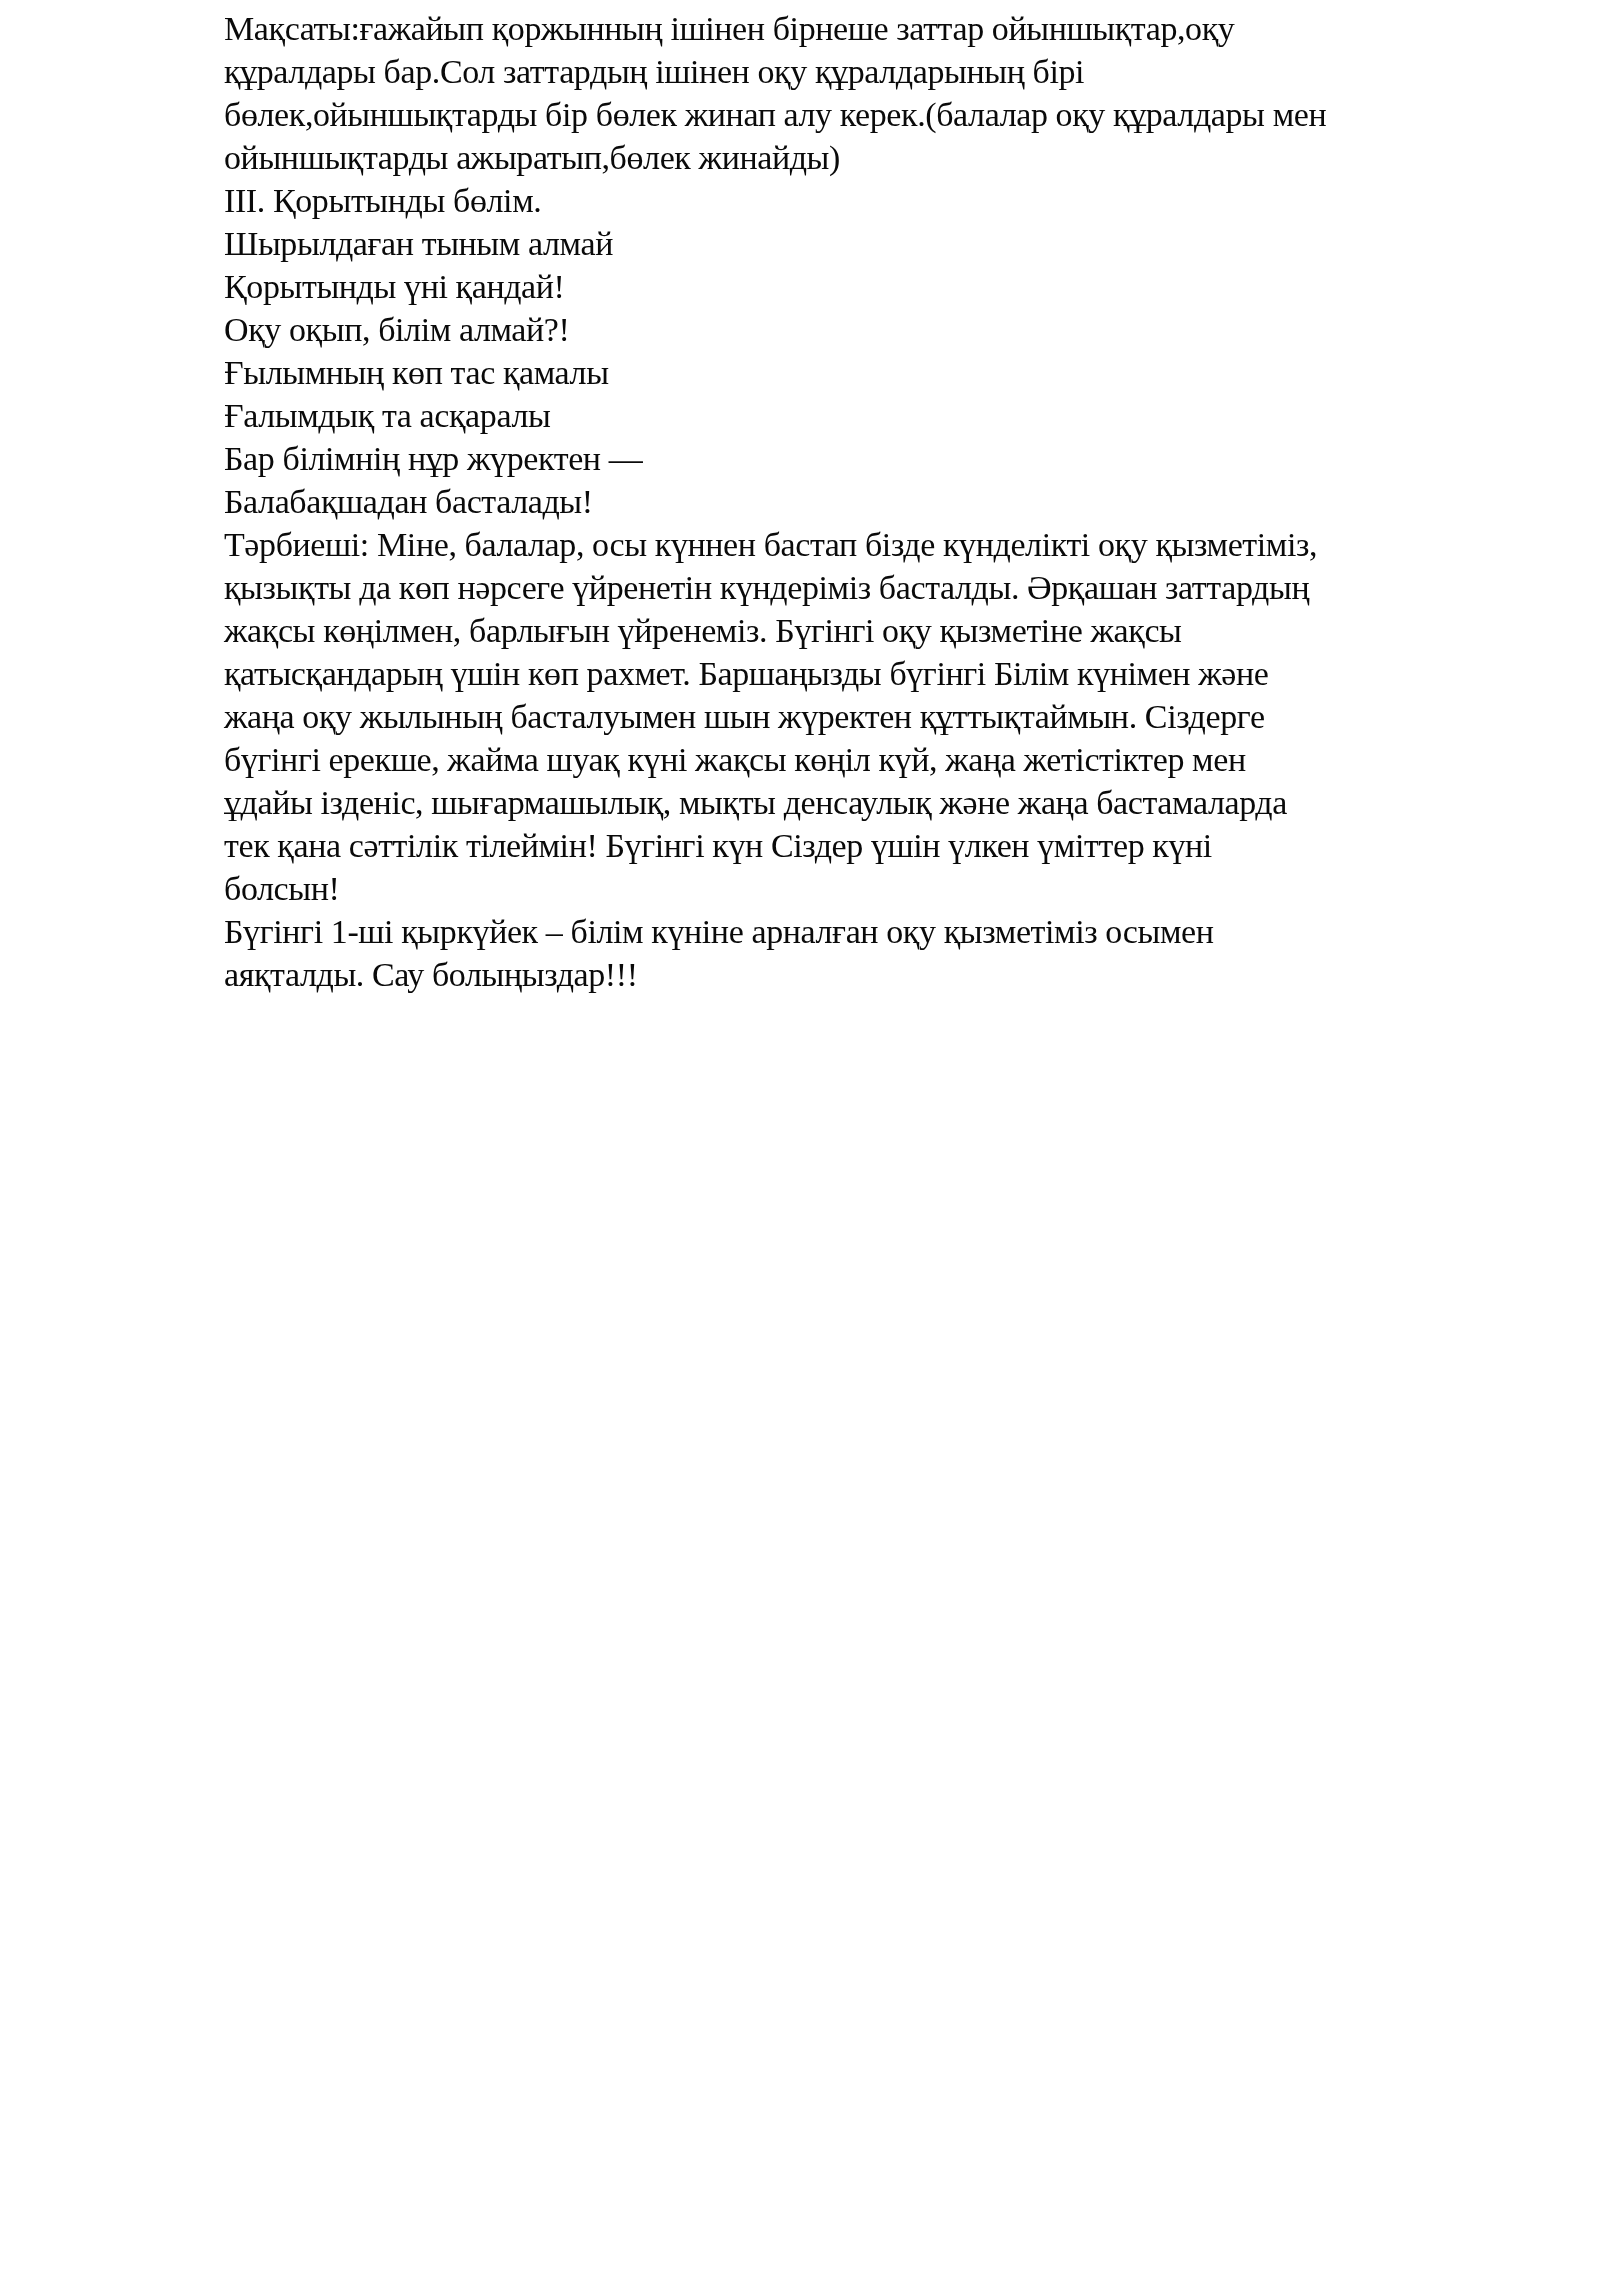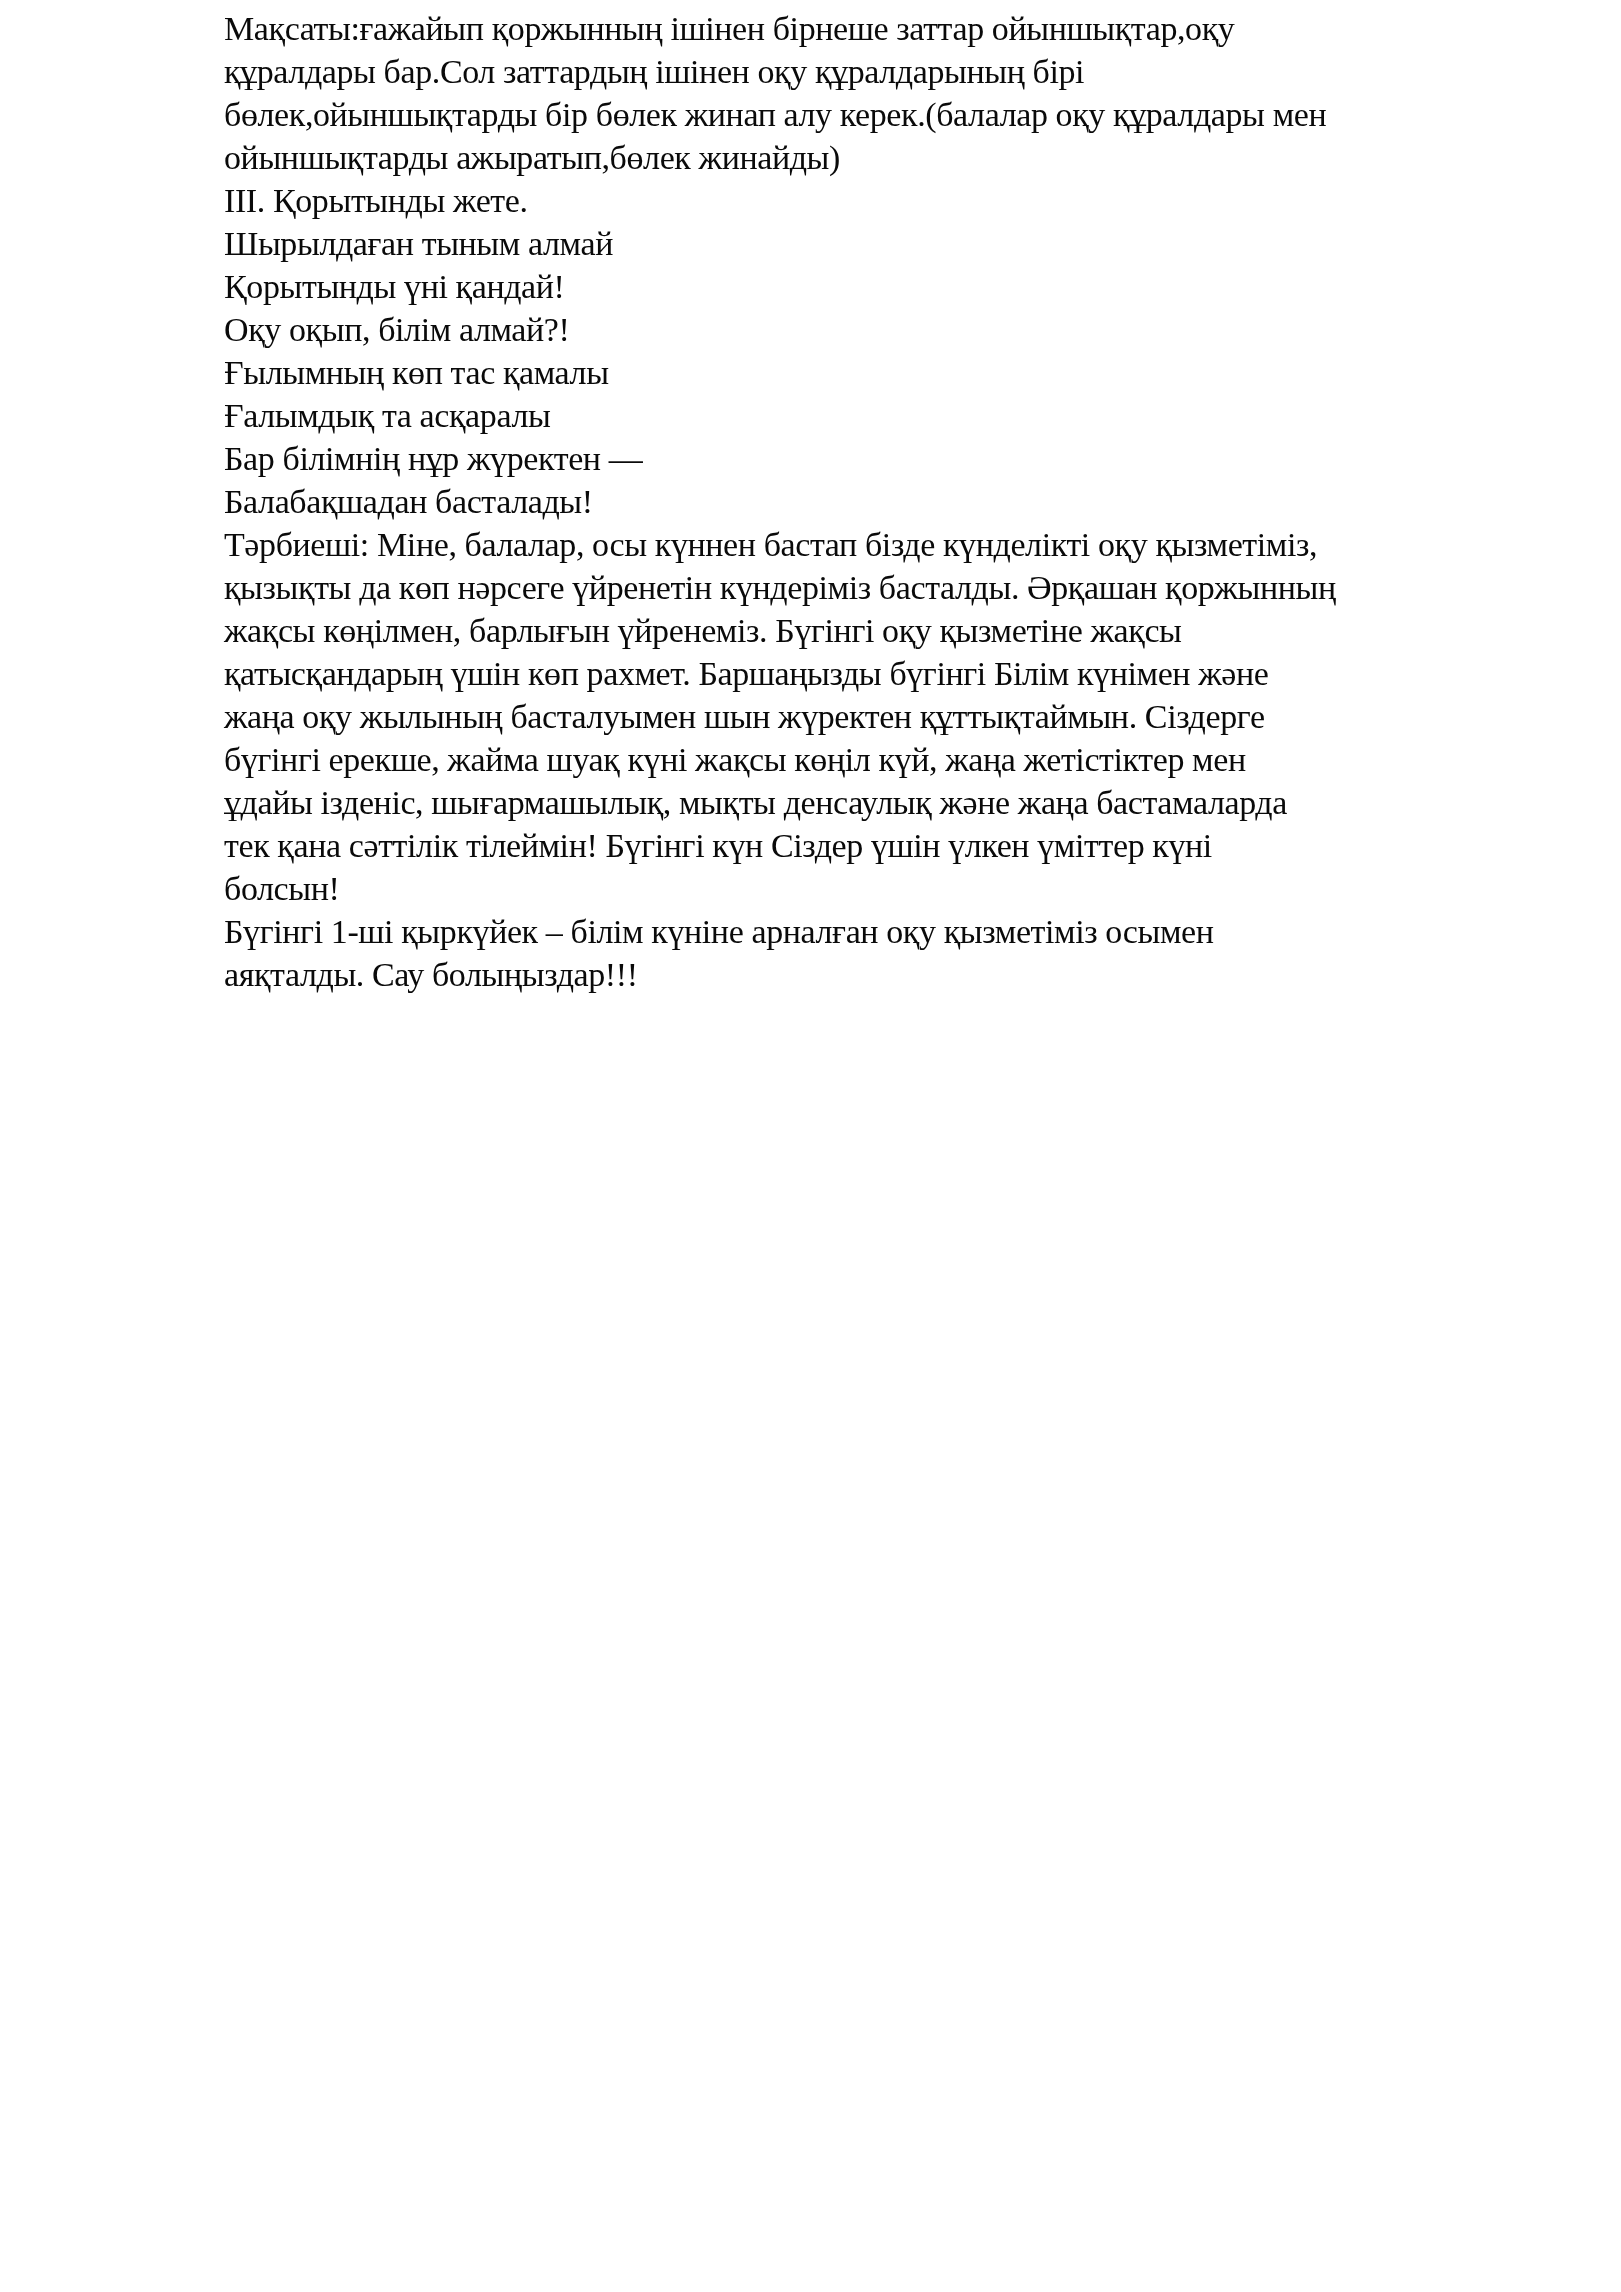--- a/index.html
+++ b/index.html
@@ -41,32 +41,32 @@
 <body>
 
 <div class="page">
   <div class="text-block">
 
     <p class="line">Мақсаты:ғажайып қоржынның ішінен бірнеше заттар ойыншықтар,оқу</p>
     <p class="line">құралдары бар.Сол заттардың ішінен оқу құралдарының бірі</p>
     <p class="line">бөлек,ойыншықтарды бір бөлек жинап алу керек.(балалар оқу құралдары мен</p>
     <p class="line">ойыншықтарды ажыратып,бөлек жинайды)</p>
 
-    <p class="line">ІІІ. Қорытынды жете.</p>
+    <p class="line">ІІІ. Қорытынды бөлім.</p>
 
     <p class="line">Шырылдаған тыным алмай</p>
     <p class="line">Қорытынды үні қандай!</p>
     <p class="line">Оқу оқып, білім алмай?!</p>
     <p class="line">Ғылымның көп тас қамалы</p>
     <p class="line">Ғалымдық та асқаралы</p>
     <p class="line">Бар білімнің нұр жүректен —</p>
     <p class="line">Балабақшадан басталады!</p>
 
     <p class="line">Тәрбиеші: Міне, балалар, осы күннен бастап бізде күнделікті оқу қызметіміз,</p>
-    <p class="line">қызықты да көп нәрсеге үйренетін күндеріміз басталды. Әрқашан қоржынның</p>
+    <p class="line">қызықты да көп нәрсеге үйренетін күндеріміз басталды. Әрқашан заттардың</p>
     <p class="line">жақсы көңілмен, барлығын үйренеміз. Бүгінгі оқу қызметіне жақсы</p>
     <p class="line">қатысқандарың үшін көп рахмет. Баршаңызды бүгінгі Білім күнімен және</p>
     <p class="line">жаңа оқу жылының басталуымен шын жүректен құттықтаймын. Сіздерге</p>
     <p class="line">бүгінгі ерекше, жайма шуақ күні жақсы көңіл күй, жаңа жетістіктер мен</p>
     <p class="line">ұдайы ізденіс, шығармашылық, мықты денсаулық және жаңа бастамаларда</p>
     <p class="line">тек қана сәттілік тілеймін! Бүгінгі күн Сіздер үшін үлкен үміттер күні</p>
     <p class="line">болсын!</p>
 
     <p class="line">Бүгінгі 1-ші қыркүйек – білім күніне арналған оқу қызметіміз осымен</p>
     <p class="line">аяқталды. Сау болыңыздар!!!</p>

